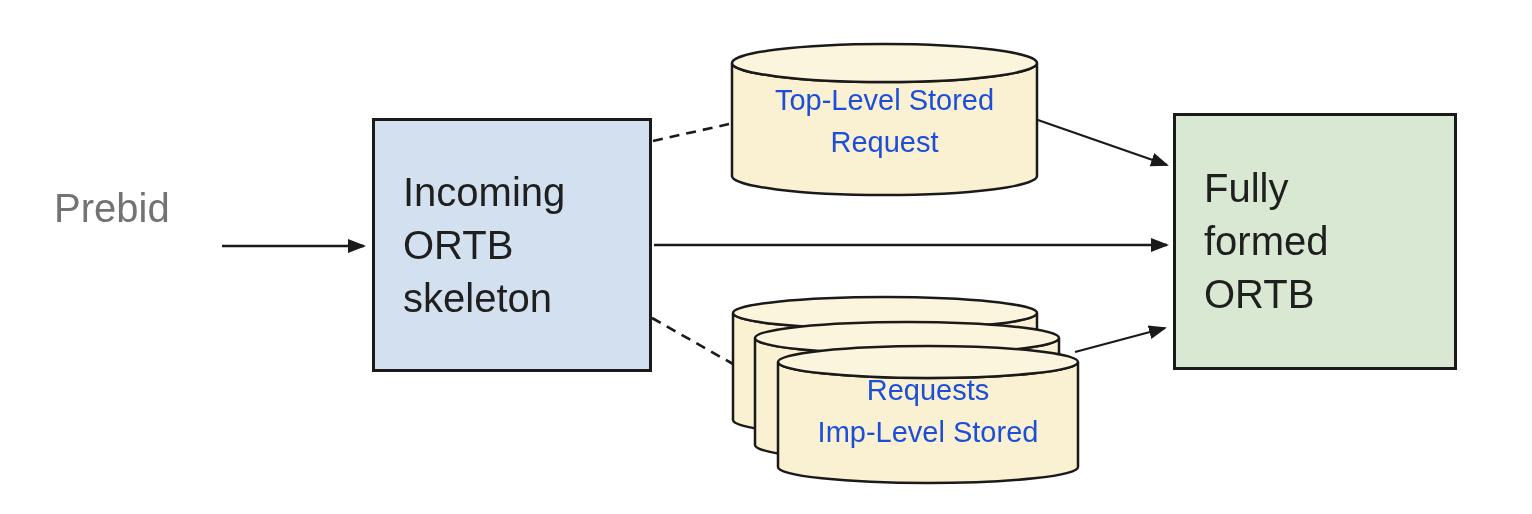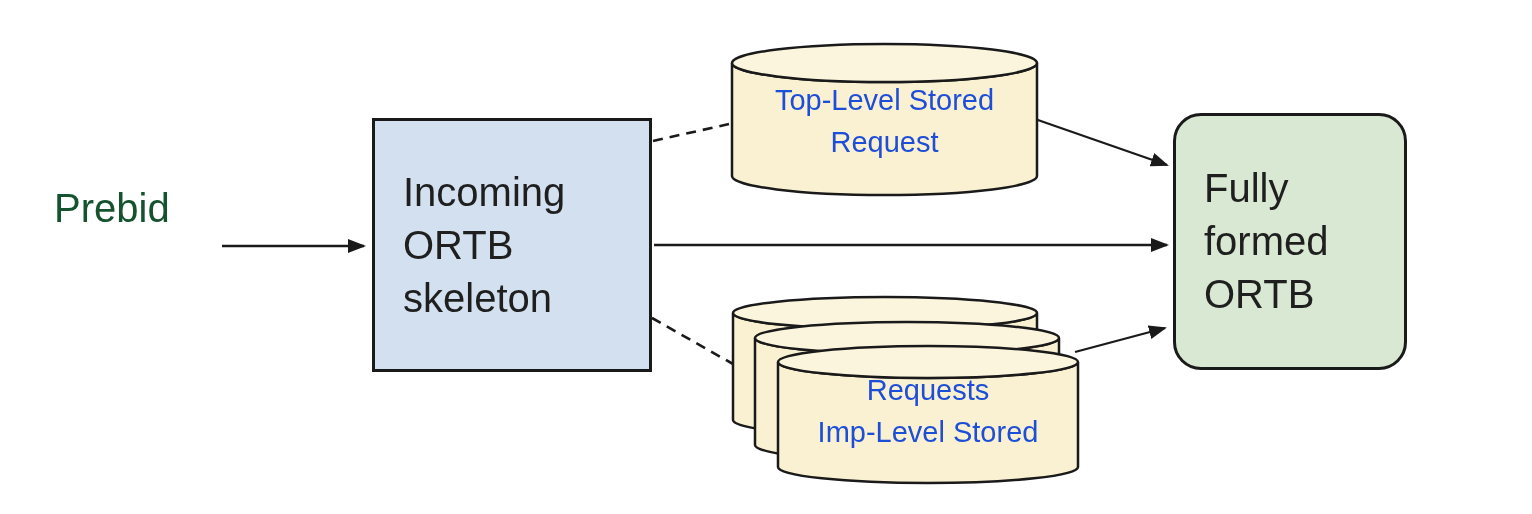--- a/index.html
+++ b/index.html
@@ -36,27 +36,26 @@
   }
   .box-incoming {
     left: 372px;
     top: 118px;
     width: 280px;
     height: 254px;
   }
   .box-fully {
     left: 1173px;
     top: 113px;
-    width: 234px;
+    width: 284px;
     height: 257px;
-    border-radius: 28px;
   }
   .free-label {
     position: absolute;
-    color: #14532d;
+    color: #737373;
     font-size: 40px;
     line-height: 53px;
   }
   .label-prebid {
     left: 54px;
     top: 182px;
   }
   .cyl-label {
     position: absolute;
     color: #1d4ed8;

